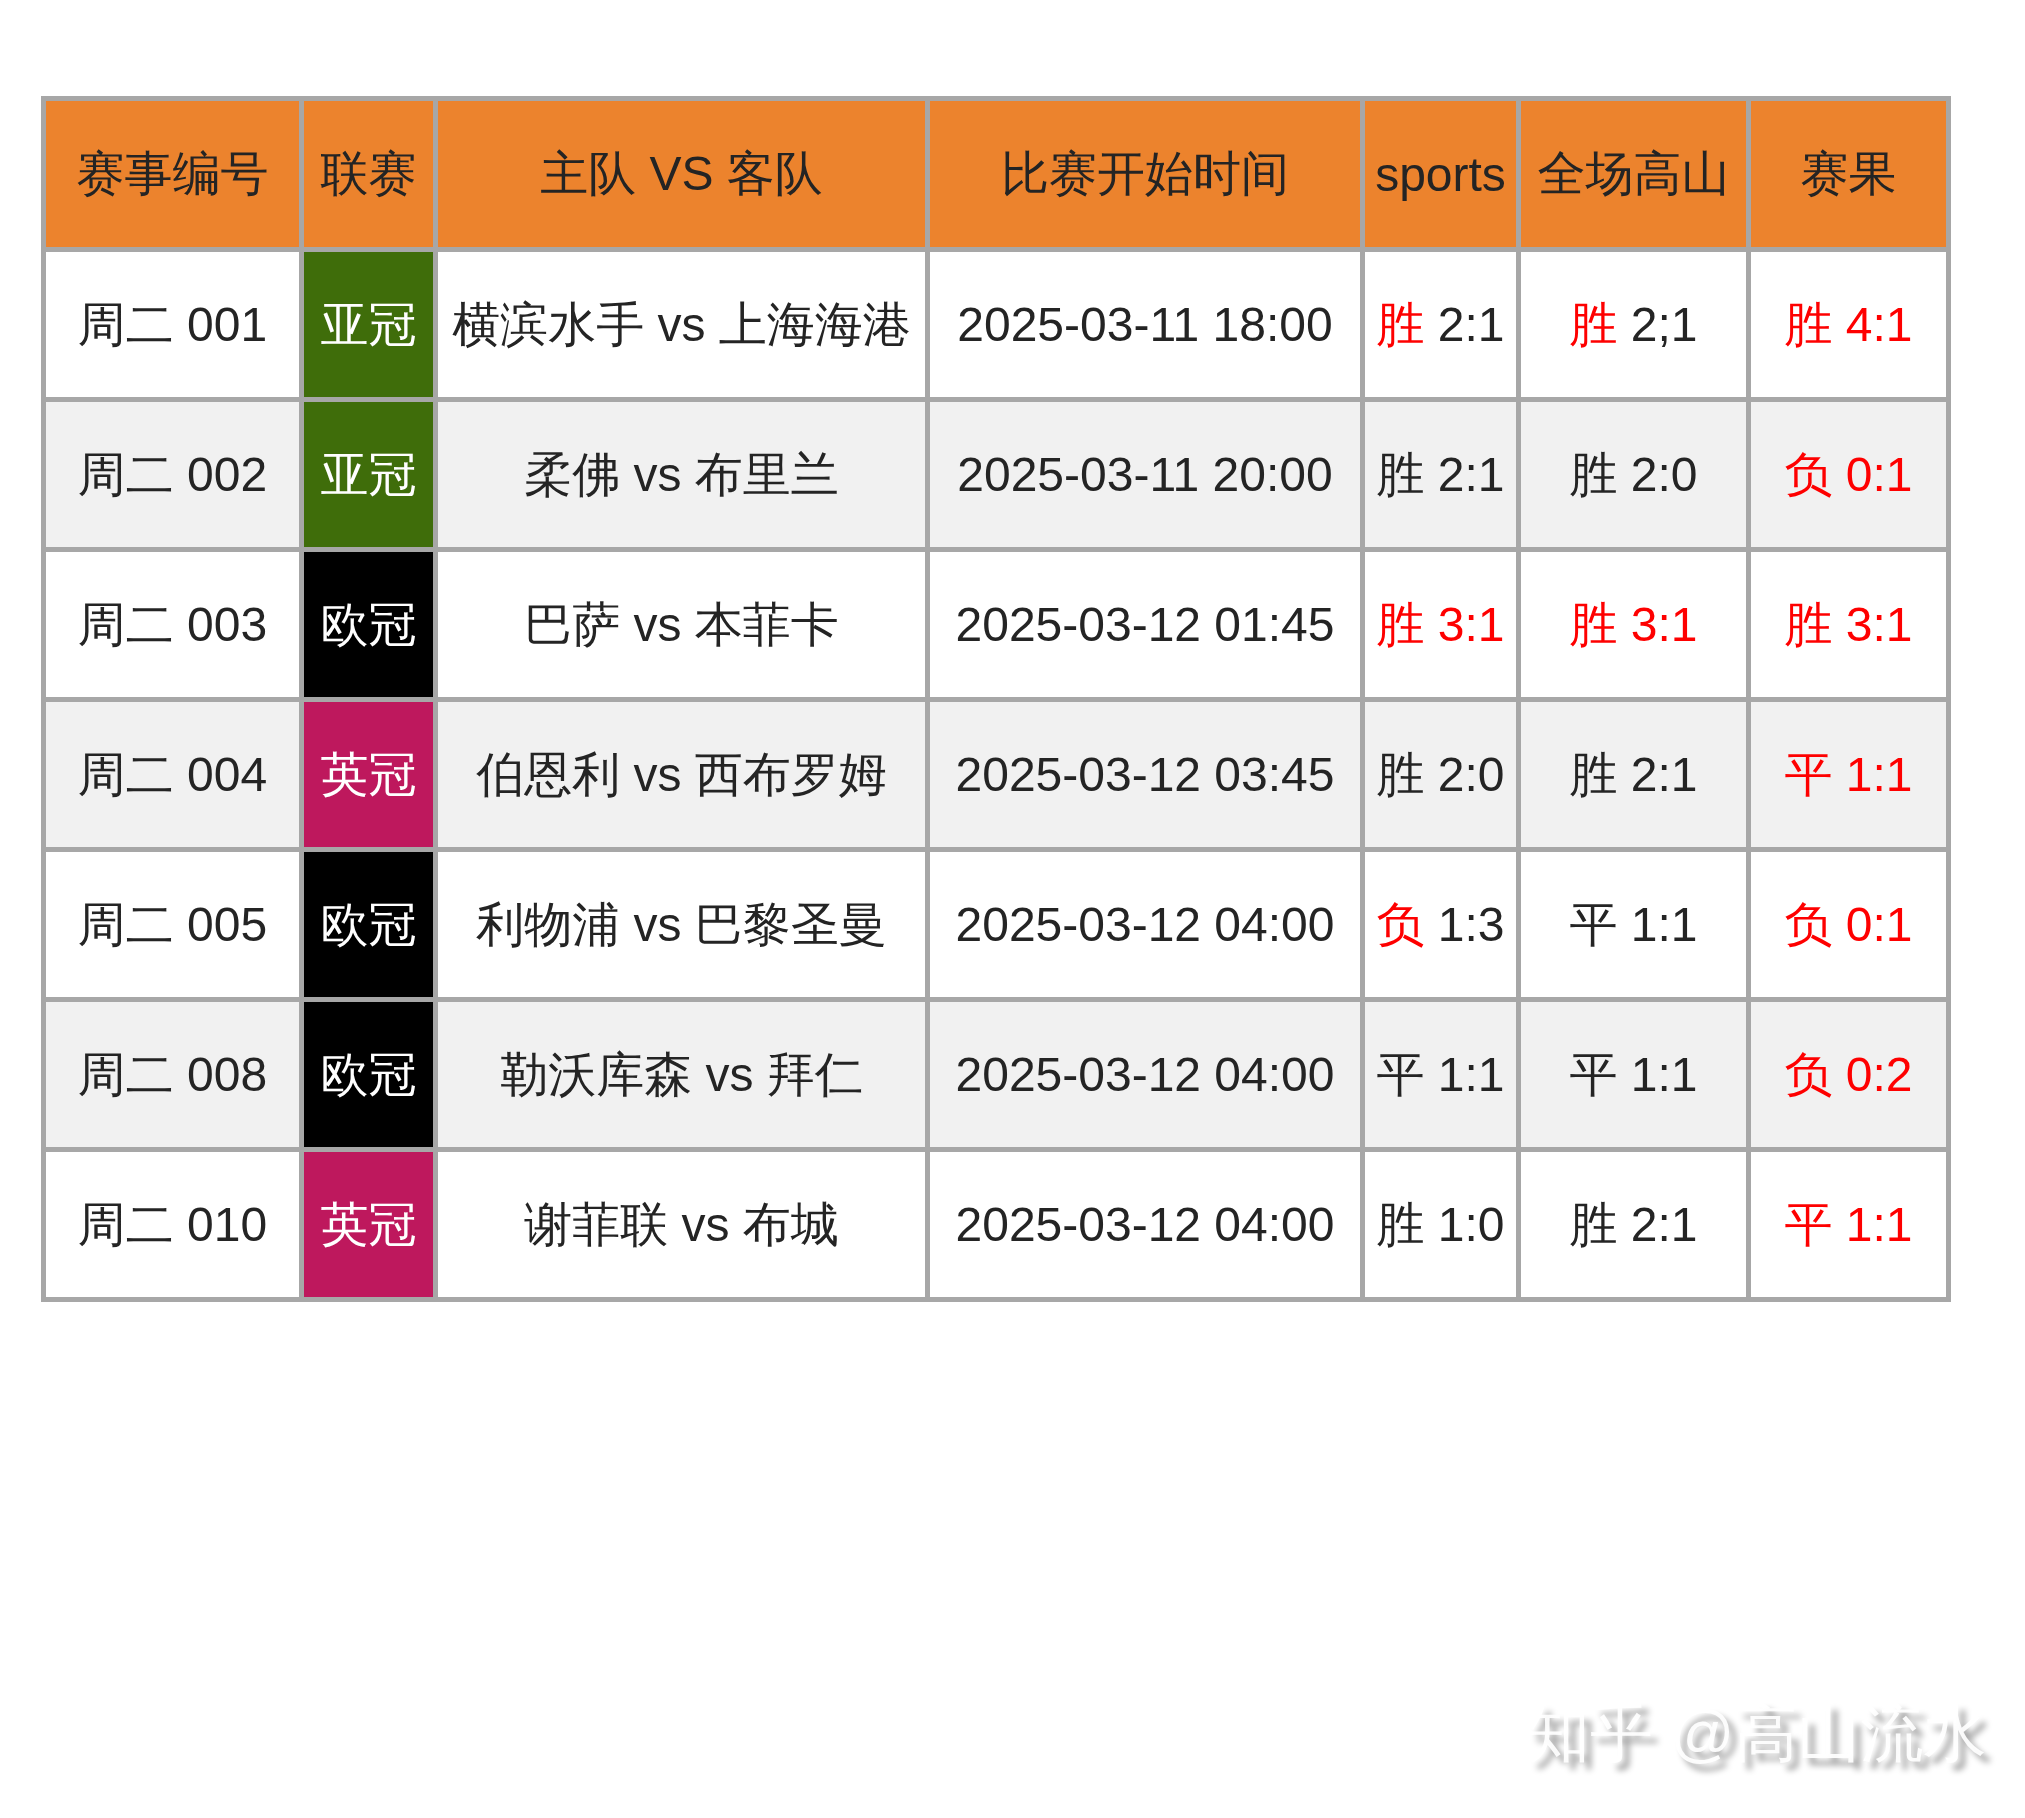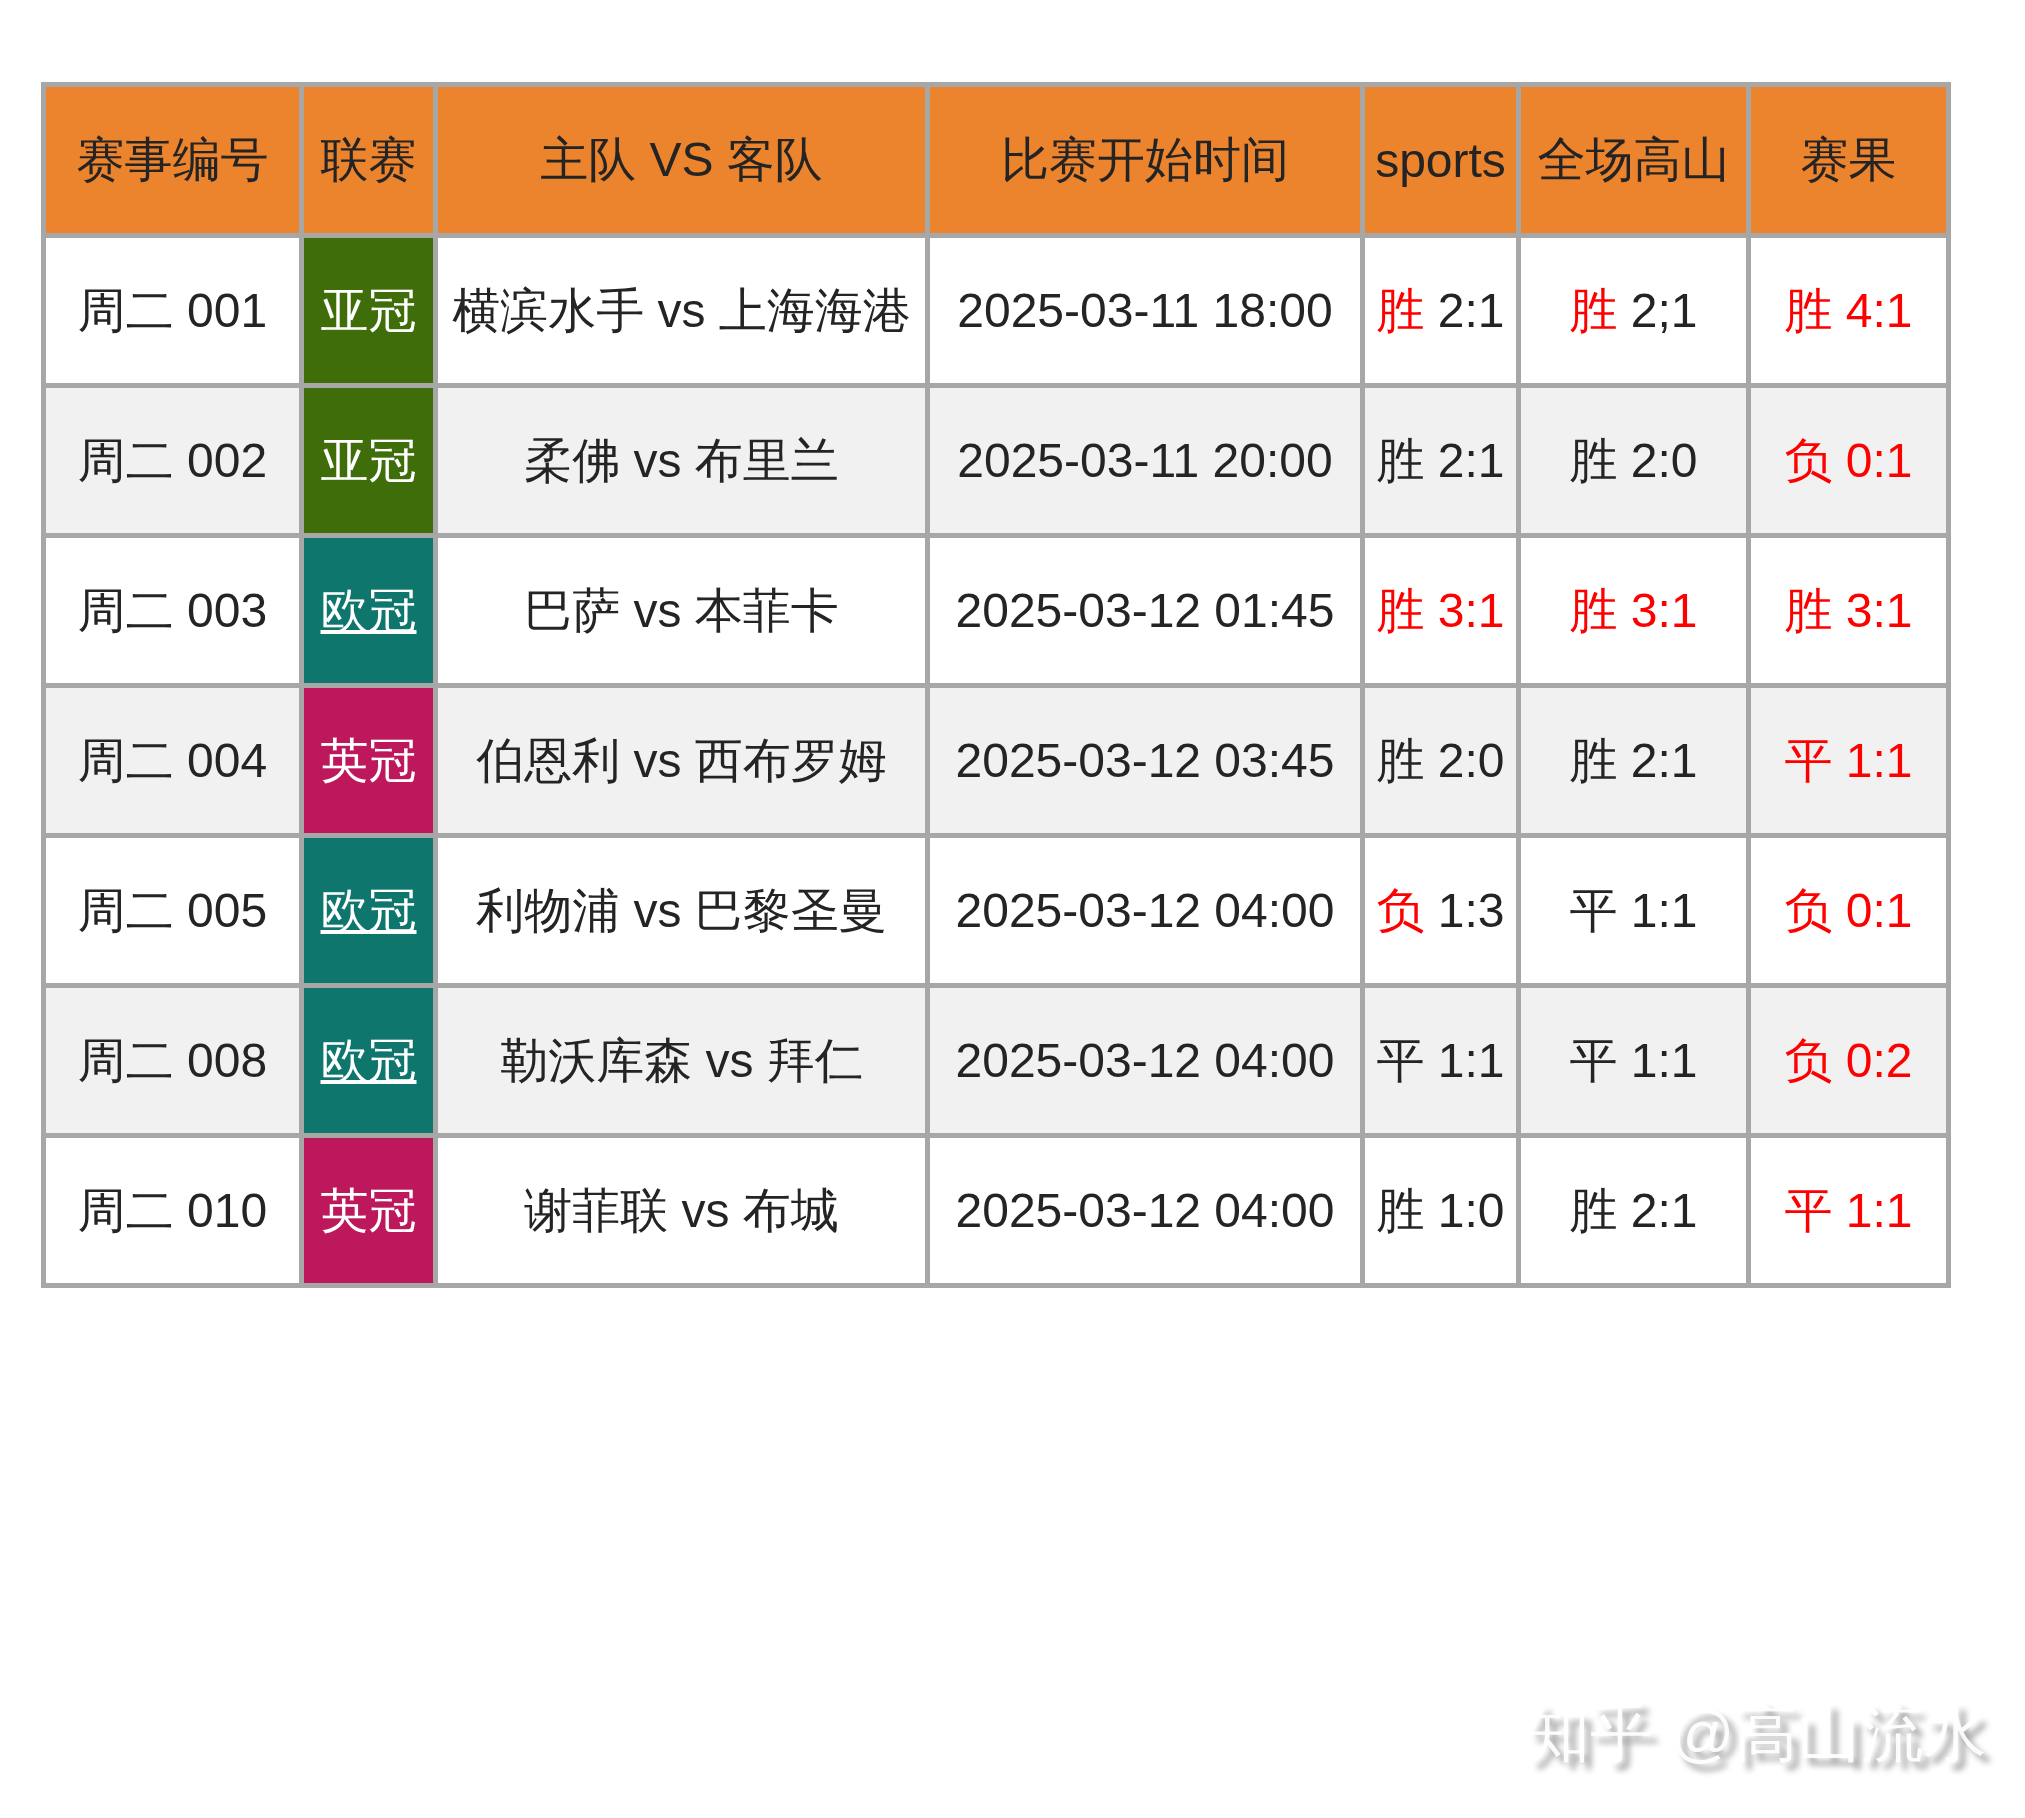--- a/index.html
+++ b/index.html
@@ -3,40 +3,40 @@
 <meta charset="utf-8">
 <style>
   html,body{margin:0;padding:0;}
   body{
     width:2025px;height:1818px;
     background:#ffffff;
     font-family:"Liberation Sans","DejaVu Sans",sans-serif;
     position:relative;overflow:hidden;
   }
   table.results{
-    position:absolute;left:41px;top:82px;
+    position:absolute;left:41px;top:96px;
     border-collapse:collapse;table-layout:fixed;border-radius:9px;
   }
   th,td{
     border:5.3px solid #a7a7a7;
     text-align:center;vertical-align:middle;
     padding:0;overflow:hidden;white-space:nowrap;
   }
   thead tr{height:151px;}
   tbody tr{height:150px;}
   th{
     background:#EC832D;color:#242424;
     font-size:48px;font-weight:normal;
   }
   td{font-size:48px;color:#242424;}
   tbody tr:nth-child(odd){background:#ffffff;}
   tbody tr:nth-child(even){background:#F1F1F1;}
   td.lg{color:#ffffff;}
   .lg-a{background:#3F6D0A;}   
-  .lg-o{background:#0f766e;text-decoration:underline;}   
+  .lg-o{background:#000000;}   
   .lg-e{background:#be185d;}   
   .r{color:#FE0000;}
   .pick span{display:inline-block;}
   .watermark{
     position:absolute;left:1527px;top:1699px;
     font-size:63px;line-height:1.1;
     color:rgba(255,255,255,0.92);
     text-shadow:7px 7px 5.9px #9b9b9b;
     white-space:nowrap;
     pointer-events:none;

